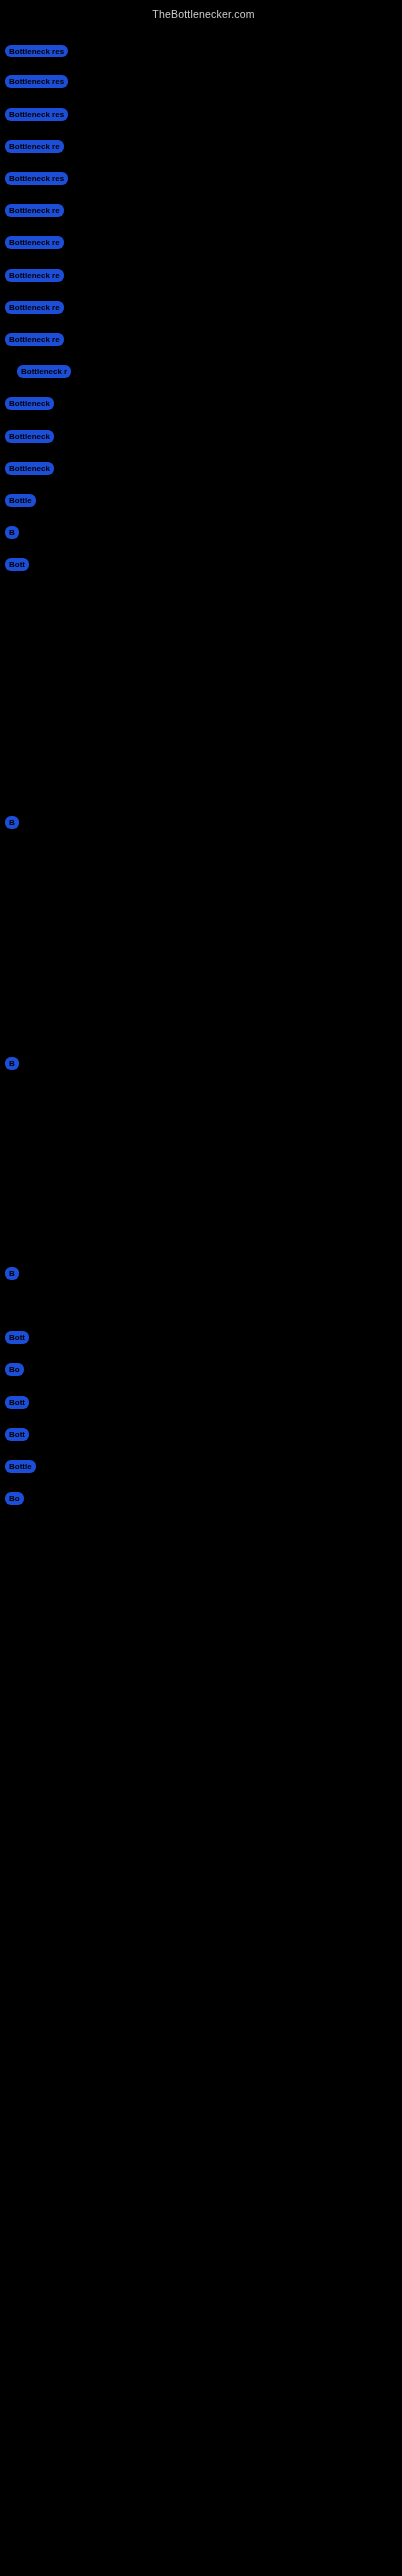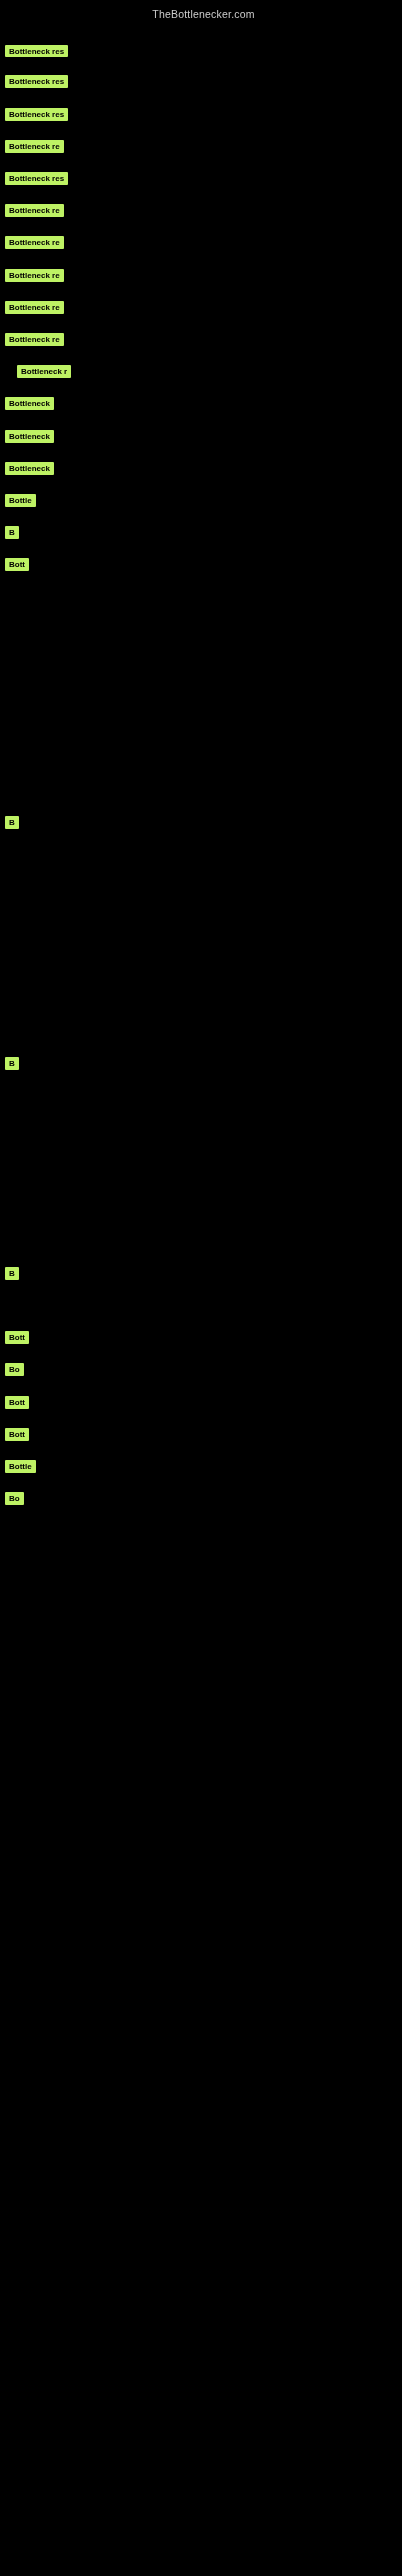--- a/index.html
+++ b/index.html
@@ -16,26 +16,26 @@
     }
     .site-title {
       color: #cccccc;
       font-size: 10.5px;
       text-align: center;
       padding: 4.8px 0 3.2px 0;
       letter-spacing: 0.2px;
     }
     .badge {
       display: inline-block;
-      background-color: #bef264;
+      background-color: #1d4ed8;
       color: #000000;
       font-size: 8px;
       font-weight: bold;
       padding: 1.6px 4px;
-      border-radius: 1px;
+      border-radius: 6px;
       white-space: nowrap;
       overflow: hidden;
       text-overflow: ellipsis;
       max-width: 105px;
       vertical-align: middle;
     }
     .badge-row {
       position: absolute;
       left: 0;
     }

